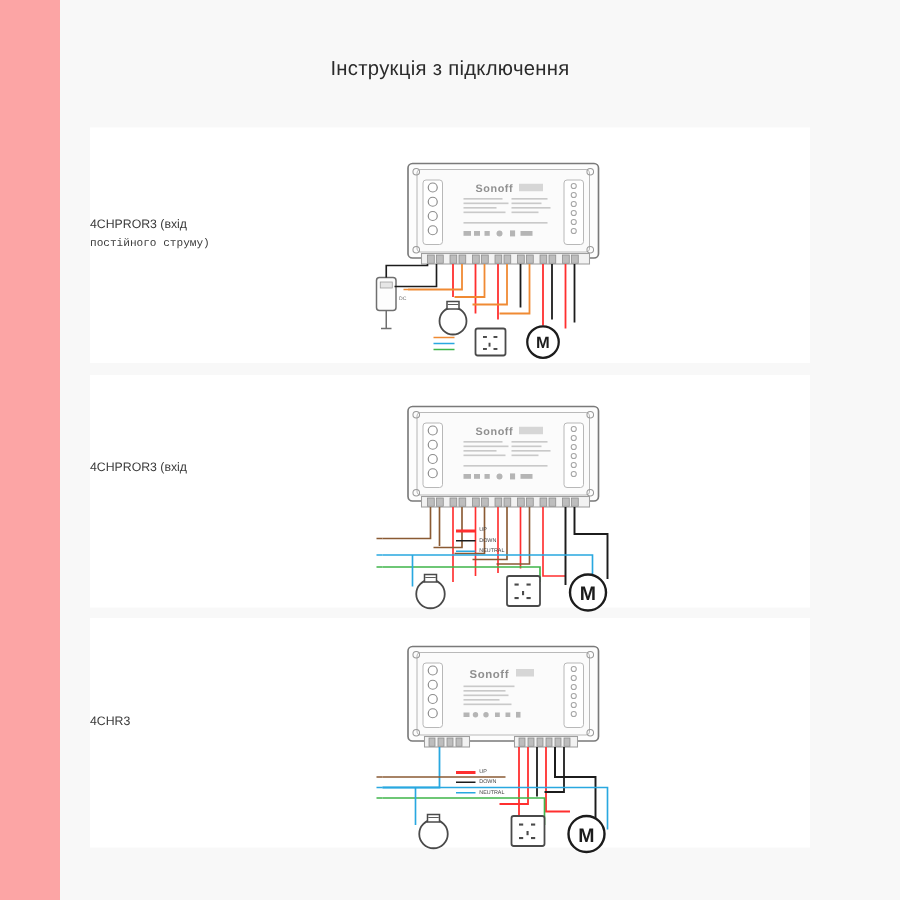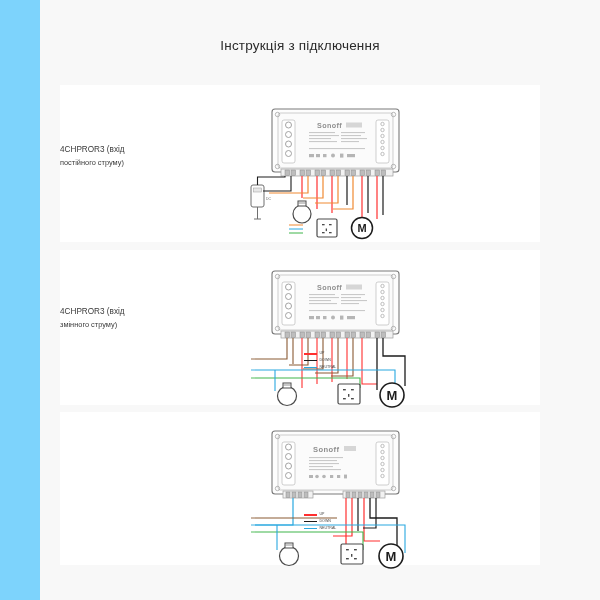--- a/index.html
+++ b/index.html
@@ -2,38 +2,38 @@
 <html><head>
 <meta charset="utf-8">
 <style>
   html,body{margin:0;padding:0;}
   body{
     width:600px;height:600px;overflow:hidden;
     background:#ffffff;
     font-family:"Liberation Sans","DejaVu Sans",sans-serif;
     color:#333;
   }
-  #page{position:relative;width:600px;height:600px;background:#7dd3fc;}
+  #page{position:relative;width:600px;height:600px;background:#fca5a5;}
   #gray-area{position:absolute;left:40px;top:0;width:560px;height:600px;background:#f8f8f8;}
 
   #page-title{
     position:absolute;left:0;top:38px;width:600px;text-align:center;
     font-size:13.5px;color:#2b2b2b;letter-spacing:.2px;
   }
 
   .card{position:absolute;left:60px;width:480px;background:#ffffff;}
   #card-1{top:85px;height:157px;}
   #card-2{top:250px;height:155px;}
   #card-3{top:412px;height:153px;}
 
   .card-label{
     position:absolute;left:0;width:185px;
     font-size:8.2px;color:#3a3a3a;line-height:1.75;
   }
-  .card-label .l2{display:block;font-size:7.4px;}
+  .card-label .l2{display:block;font-size:7.4px;font-family:Liberation Mono, monospace;}
   #label-1{top:58px;}
   #label-2{top:55px;}
   #label-3{top:62px;}
 
   .diagram{position:absolute;left:185px;top:16px;width:295px;height:100%;}
   .diagram svg{position:absolute;left:0;top:0;width:295px;height:100%;}
 
   .legend{position:absolute;font-size:3.6px;color:#444;line-height:1.0;}
   .legend .row{display:flex;align-items:center;margin-bottom:3.2px;}
   .legend .sw{width:13px;height:1.6px;margin-right:2.5px;display:block;}
@@ -174,21 +174,20 @@
           <circle cx="117" cy="127" r="10.5" fill="#ffffff" stroke="#1c1c1c" stroke-width="1.5"></circle>
           <text x="117" y="131" text-anchor="middle" font-family="Liberation Sans, sans-serif" font-size="11" font-weight="bold" fill="#1c1c1c">M</text>
         </g>
       </svg>
     </div>
   </div>
 
   <div class="card" id="card-2">
     <div class="card-label" id="label-2">
       <span>4CHPROR3 (вхід</span>
-      <span class="l2">змінного струму)</span>
     </div>
 
     <div class="diagram">
       <svg viewBox="0 0 295 155" xmlns="http://www.w3.org/2000/svg">
         <g>
           <rect x="27" y="5" width="127" height="63" rx="3" fill="#fdfdfd" stroke="#7a7a7a" stroke-width="1.1"></rect>
           <rect x="33" y="9" width="115" height="55" rx="2.5" fill="#fbfbfb" stroke="#b9b9b9" stroke-width="0.7"></rect>
           <circle cx="32.5" cy="10.5" r="2.2" fill="none" stroke="#9a9a9a" stroke-width="0.7"></circle>
           <circle cx="148.5" cy="10.5" r="2.2" fill="none" stroke="#9a9a9a" stroke-width="0.7"></circle>
           <circle cx="32.5" cy="62.5" r="2.2" fill="none" stroke="#9a9a9a" stroke-width="0.7"></circle>
@@ -305,20 +304,24 @@
         <span>DOWN</span>
       </div>
       <div class="row">
         <span class="sw" style="background:#29a8e0"></span>
         <span>NEUTRAL</span>
       </div>
     </div>
   </div>
 
   <div class="card" id="card-3">
+    <div class="card-label" id="label-3">
+      <span>4CHR3</span>
+      <span class="l2"></span>
+    </div>
 
     <div class="diagram">
       <svg viewBox="0 0 295 153" xmlns="http://www.w3.org/2000/svg">
         <g>
           <rect x="27" y="3" width="127" height="63" rx="3" fill="#fdfdfd" stroke="#7a7a7a" stroke-width="1.1"></rect>
           <rect x="33" y="7" width="115" height="55" rx="2.5" fill="#fbfbfb" stroke="#b9b9b9" stroke-width="0.7"></rect>
           <circle cx="32.5" cy="8.5" r="2.2" fill="none" stroke="#9a9a9a" stroke-width="0.7"></circle>
           <circle cx="148.5" cy="8.5" r="2.2" fill="none" stroke="#9a9a9a" stroke-width="0.7"></circle>
           <circle cx="32.5" cy="60.5" r="2.2" fill="none" stroke="#9a9a9a" stroke-width="0.7"></circle>
           <circle cx="148.5" cy="60.5" r="2.2" fill="none" stroke="#9a9a9a" stroke-width="0.7"></circle>

